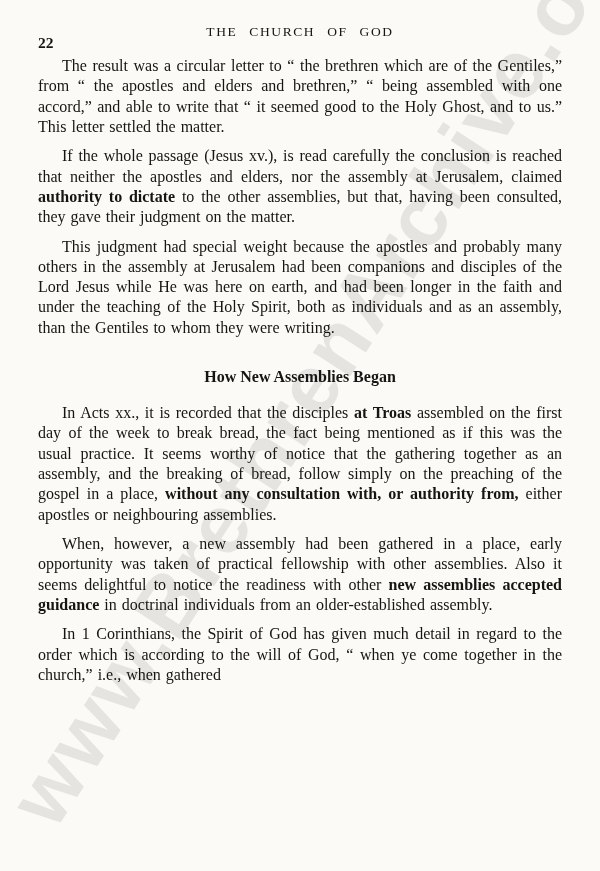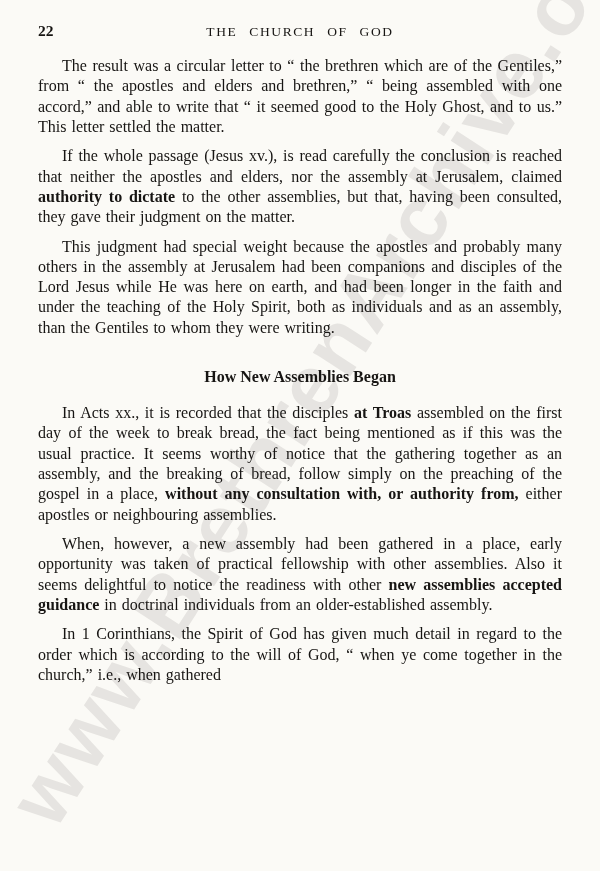--- a/index.html
+++ b/index.html
@@ -37,21 +37,21 @@
   }
   .page-header {
     position: relative;
     height: 22px;
     margin-bottom: 12px;
     z-index: 1;
   }
   .page-number {
     position: absolute;
     left: 0;
-    top: 0;
+    top: 12px;
     font-weight: bold;
     font-size: 15.5px;
   }
   .running-title {
     display: block;
     text-align: center;
     font-weight: normal;
     font-size: 13.5px;
     letter-spacing: 1.6px;
     word-spacing: 7px;

